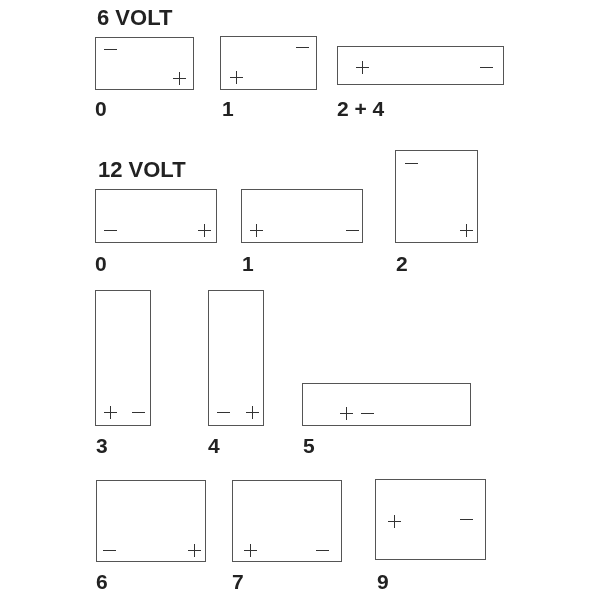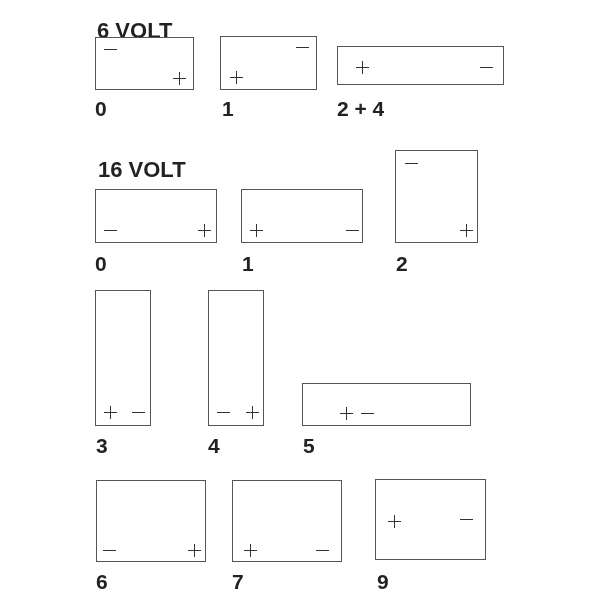--- a/index.html
+++ b/index.html
@@ -39,21 +39,21 @@
   .term .h, .term .v { position: absolute; background: #333333; }
   .term .h { left: 0; top: 6px; width: 13px; height: 1.2px; }
   .term .v { left: 6px; top: 0; width: 1.2px; height: 13px; }
 </style>
 </head>
 <body>
 
 <div class="canvas">
 
   <div>
-    <div class="heading" style="left: 97px; top: 20px;">6 VOLT</div>
+    <div class="heading" style="left: 97px; top: 7px;">6 VOLT</div>
     <div class="layout">
       <div class="battery" style="left: 95px; top: 37px; width: 99px; height: 53px; border-color: rgb(85, 85, 85);">
           <div class="term minus" style="left: 14px; top: 11px;">
             <div class="h"></div>
           </div>
           <div class="term plus" style="left: 83px; top: 40px;">
             <div class="h"></div>
             <div class="v"></div>
           </div>
         </div>
@@ -79,21 +79,21 @@
           </div>
           <div class="term minus" style="left: 148px; top: 20px;">
             <div class="h"></div>
           </div>
         </div>
       <div class="label" style="left: 337px; top: 98px;">2 + 4</div>
     </div>
   </div>
 
   <div>
-    <div class="heading" style="left: 98px; top: 159px;">16 VOLT</div>
+    <div class="heading" style="left: 98px; top: 159px;">12 VOLT</div>
     <div class="layout">
       <div class="battery" style="left: 95px; top: 189px; width: 122px; height: 54px; border-color: rgb(85, 85, 85);">
           <div class="term minus" style="left: 14px; top: 40px;">
             <div class="h"></div>
           </div>
           <div class="term plus" style="left: 108px; top: 40px;">
             <div class="h"></div>
             <div class="v"></div>
           </div>
         </div>

